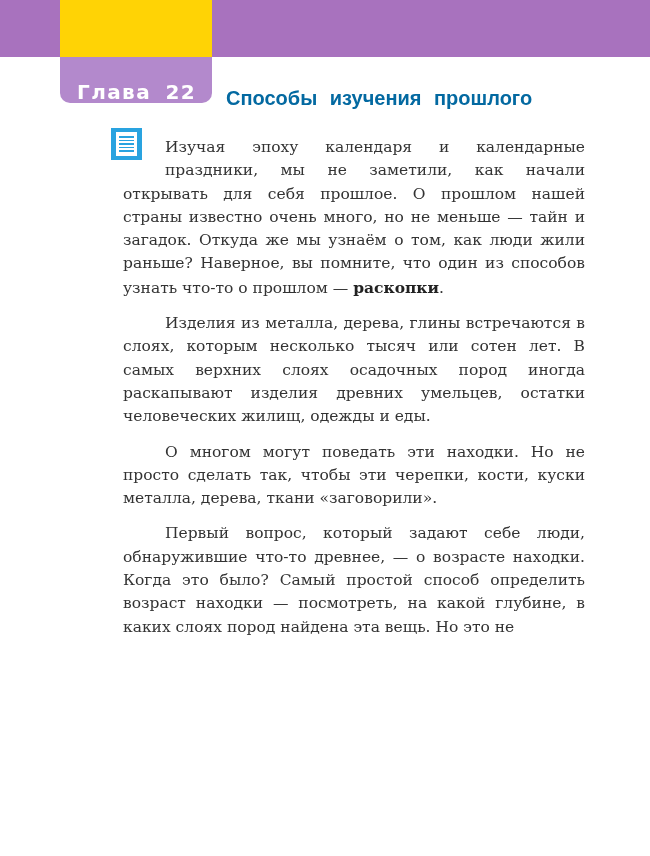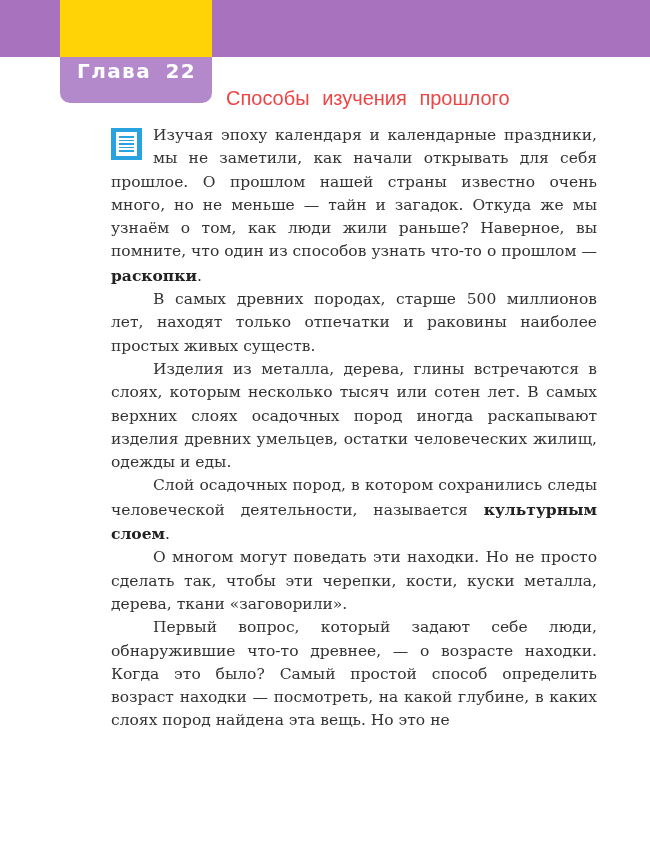--- a/index.html
+++ b/index.html
@@ -26,38 +26,38 @@
     background: #FFD305;
   }
   .chapter-tab {
     position: absolute;
     left: 60px; top: 57px;
     width: 152px; height: 46px;
     background: #B389CC;
     border-radius: 0 0 10px 10px;
     box-sizing: border-box;
     padding-left: 17px;
-    padding-top: 2px;
+    padding-top: 23px;
   }
   .chapter-label {
     font-family: "DejaVu Sans", sans-serif;
     font-weight: bold;
     font-size: 20px;
     color: #FFFFFF;
     letter-spacing: 1.4px;
     word-spacing: 6px;
     white-space: nowrap;
   }
   .chapter-title {
     position: absolute;
     left: 226px; top: 87px;
     font-family: "Liberation Sans", sans-serif;
-    font-weight: normal;
+    font-weight: bold;
     font-size: 20px;
-    color: #ef4444;
+    color: #0369a1;
     word-spacing: 7px;
     white-space: nowrap;
   }
   .text-icon {
     position: absolute;
     left: 111px; top: 128px;
     width: 31px; height: 32px;
     background: #29A3E0;
     box-sizing: border-box;
     padding: 4px 5px;
@@ -81,21 +81,21 @@
     left: 111px; top: 124px;
     width: 486px;
     font-family: "DejaVu Serif", serif;
     font-size: 15.5px;
     line-height: 23.3px;
     color: #333333;
     text-align: justify;
     hyphens: manual;
   }
   .body-text p {
-    margin: 0;
+    margin: 12px;
     text-indent: 42px;
   }
   .body-text p.first {
     text-indent: 0;
   }
   .first .float-space {
     float: left;
     width: 42px;
     height: 44px;
   }
@@ -121,18 +121,16 @@
     <span></span>
       <span></span>
       <span></span>
       <span></span>
       <span></span>
   </div>
 </div>
 
 <div class="body-text">
   <p class="first"><span class="float-space"></span><span>Изучая эпоху календаря и календарные праздники, мы не заметили, как начали открывать для себя прошлое. О прошлом нашей страны известно очень много, но не меньше — тайн и загадок. Откуда же мы узнаём о том, как люди жили раньше? Наверное, вы помните, что один из способов узнать что-то о прошлом — </span><b>раскопки</b><span>.</span></p>
-  <p>В самых древних породах, старше 500 миллионов лет, находят только отпечатки и раковины наиболее простых живых существ.</p>
   <p>Изделия из металла, дерева, глины встречаются в слоях, которым несколько тысяч или сотен лет. В самых верхних слоях осадочных пород иногда раскапывают изделия древних умельцев, остатки человеческих жилищ, одежды и еды.</p>
-  <p><span>Слой осадочных пород, в котором сохранились следы человеческой деятельности, называется </span><b>культурным слоем</b><span>.</span></p>
   <p>О многом могут поведать эти находки. Но не просто сделать так, чтобы эти черепки, кости, куски металла, дерева, ткани «заговорили».</p>
   <p>Первый вопрос, который задают себе люди, обнаружившие что-то древнее, — о возрасте находки. Когда это было? Самый простой способ определить возраст находки — посмотреть, на какой глубине, в каких слоях пород найдена эта вещь. Но это не</p>
 </div>
 
 </body></html>

